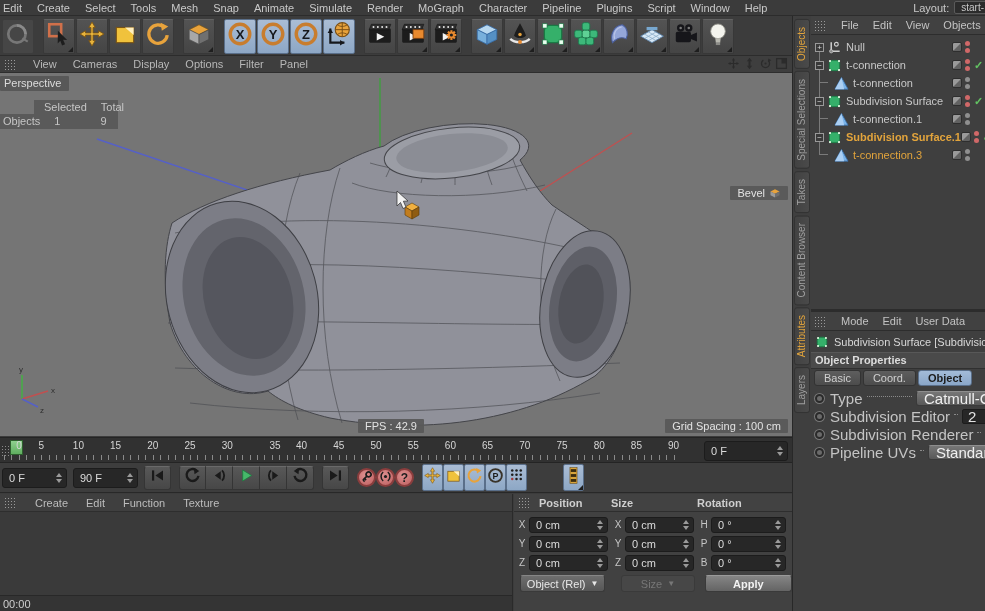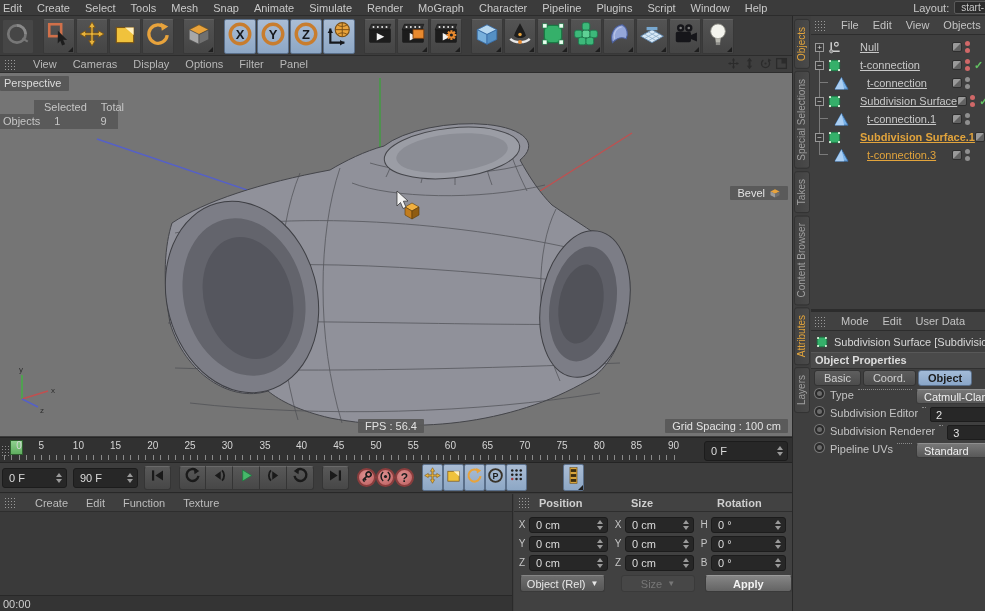--- a/index.html
+++ b/index.html
@@ -97,21 +97,21 @@
   #side-tabs{position:absolute;left:0;top:3px;width:18px;display:flex;flex-direction:column;gap:2px;}
   .stab{writing-mode:vertical-rl;transform:rotate(180deg);background:linear-gradient(90deg,#4a4a4a,#424242);border:1px solid #333;border-radius:3px;color:#9f9f9f;font-size:10px;padding:7px 1px;text-align:center;width:16px;margin-left:1px;}
   .stab.active{color:#e2a43c;}
   #rp-content{position:absolute;left:18px;top:0;width:175px;height:595px;}
 
   
   #om-menu{display:flex;align-items:center;gap:14px;height:19px;padding-left:3px;font-size:11px;color:#c3c3c3;background:#414141;border-bottom:1px solid #2d2d2d;white-space:nowrap;}
   #om-tree{position:relative;height:271px;background:#3f3f3f;overflow:hidden;padding-top:3px;}
   #om-trunk{position:absolute;left:8px;top:12px;width:1px;height:102px;background:#7a7a7a;}
   .orow{display:flex;align-items:center;height:18px;font-size:11px;color:#c8c8c8;padding-left:4px;position:relative;white-space:nowrap;}
-  .orow .lbl{margin-left:18px;text-decoration:underline;}
+  .orow .lbl{margin-left:4px;}
   .orow.selected .lbl{color:#e2a43c;}
   .orow.selected.bold .lbl{font-weight:bold;}
   .expander{width:9px;height:9px;background:#3a3a3a;border:1px solid #9a9a9a;color:#d8d8d8;font-size:8px;line-height:7px;text-align:center;flex:none;z-index:1;}
   .elbow{position:absolute;left:8px;top:-8px;width:9px;height:17px;border-left:1px solid #7a7a7a;border-bottom:1px solid #7a7a7a;}
   .indent1{width:16px;flex:none;}
   .oicon{width:15px;height:15px;flex:none;margin-left:3px;}
   .oicon svg{width:15px;height:15px;display:block;}
   .orow .rctl{margin-left:auto;display:flex;align-items:center;gap:3px;padding-right:2px;}
   .lsq{width:10px;height:10px;border-radius:2px;background:linear-gradient(135deg,#9a9a9a 48%,#626262 52%);border:1px solid #2e2e2e;}
   .dotpair{display:flex;flex-direction:column;gap:2px;}
@@ -122,21 +122,21 @@
 
   
   #am{position:absolute;left:0;top:293px;width:175px;border-top:3px solid #2c2c2c;}
   #am-menu{display:flex;align-items:center;gap:14px;height:19px;padding-left:3px;font-size:11px;color:#c3c3c3;background:#414141;border-bottom:1px solid #2d2d2d;white-space:nowrap;}
   #am-title{display:flex;align-items:center;gap:5px;height:21px;padding-left:4px;font-size:11px;color:#d8d8d8;white-space:nowrap;overflow:visible;}
   #am-title svg{width:14px;height:14px;flex:none;}
   #am-tabs{display:flex;gap:2px;padding:1px 0 3px 3px;}
   .atab{height:16px;padding:0 9px;background:linear-gradient(#5e5e5e,#4c4c4c);border:1px solid #333;border-radius:3px;color:#d0d0d0;font-size:11px;display:flex;align-items:center;}
   .atab.active{background:linear-gradient(#a3bbd8,#8aa6c8);color:#1a1a1a;font-weight:bold;border-color:#5a6f8a;}
   #am-section{height:17px;background:#4a4a4a;border-top:1px solid #585858;border-bottom:1px solid #303030;font-size:11px;font-weight:bold;color:#dcdcdc;padding:1px 0 0 4px;}
-  .arow{display:flex;align-items:flex-start;height:18px;font-size:11px;color:#c4c4c4;padding-left:4px;white-space:nowrap;}
+  .arow{display:flex;align-items:center;height:18px;font-size:15px;color:#c4c4c4;padding-left:4px;white-space:nowrap;}
   .acirc{width:9px;height:9px;border-radius:50%;background:#6a6a6a;border:2px solid #2a2a2a;box-shadow:0 0 0 1px #777;flex:none;margin-right:6px;}
   .aleader{flex:1;border-bottom:1px dotted #8a8a8a;margin:0 4px 4px 4px;min-width:4px;}
   .adrop{background:linear-gradient(#777,#585858);border:1px solid #3a3a3a;border-top-color:#8e8e8e;border-radius:3px;color:#f0f0f0;height:15px;display:flex;align-items:center;padding:0 7px;flex:none;width:96px;margin-right:-26px;}
   .ainput{background:#272727;border:1px solid #1c1c1c;border-radius:2px;color:#e2e2e2;height:15px;display:flex;align-items:center;padding:0 5px;flex:none;width:96px;margin-right:-26px;}
 </style>
 </head>
 <body>
 
 <div id="app">
 
@@ -449,21 +449,21 @@
       <div id="bevel-tag" class="hud">
         <span>Bevel</span>
         <span class="mini-icon">
             <svg viewBox="0 0 16 16">
               <path d="M2,6 L8,3 L14,6 L8,9 Z" fill="#e8a33c"></path>
               <path d="M2,6 L8,9 L8,14 L2,11 Z" fill="#9a9a9a"></path>
               <path d="M14,6 L8,9 L8,14 L14,11 Z" fill="#6e6e6e"></path>
             </svg>
           </span>
       </div>
-      <div id="fps-hud" class="hud">FPS : 56.4</div>
+      <div id="fps-hud" class="hud">FPS : 42.9</div>
       <div id="grid-hud" class="hud">Grid Spacing : 100 cm</div>
     </div>
   </div>
 
   <div id="ruler">
     <div id="ruler-grip"></div>
     <div id="frame-marker"></div>
     <div id="ruler-ticks">
         <div class="tickline" style="left: 4px;"></div>
         <div class="tickline" style="left: 11.44px;"></div>
@@ -556,21 +556,21 @@
         <div class="tickline" style="left: 658.72px;"></div>
         <div class="tickline" style="left: 666.16px;"></div>
         <div class="tickline" style="left: 673.6px;"></div>
         <div class="ticklabel" style="left: 19px;">0</div>
         <div class="ticklabel" style="left: 41.2px;">5</div>
         <div class="ticklabel" style="left: 78.4px;">10</div>
         <div class="ticklabel" style="left: 115.6px;">15</div>
         <div class="ticklabel" style="left: 152.8px;">20</div>
         <div class="ticklabel" style="left: 190px;">25</div>
         <div class="ticklabel" style="left: 227.2px;">30</div>
-        <div class="ticklabel" style="left: 265px;">35</div>
+        <div class="ticklabel" style="left: 275px;">35</div>
         <div class="ticklabel" style="left: 301.6px;">40</div>
         <div class="ticklabel" style="left: 338.8px;">45</div>
         <div class="ticklabel" style="left: 376px;">50</div>
         <div class="ticklabel" style="left: 413.2px;">55</div>
         <div class="ticklabel" style="left: 450.4px;">60</div>
         <div class="ticklabel" style="left: 487.6px;">65</div>
         <div class="ticklabel" style="left: 524.8px;">70</div>
         <div class="ticklabel" style="left: 562px;">75</div>
         <div class="ticklabel" style="left: 599.2px;">80</div>
         <div class="ticklabel" style="left: 636.4px;">85</div>
@@ -725,21 +725,21 @@
           <span class="mitem">Function</span>
           <span class="mitem">Texture</span>
         </span>
     </div>
     <div id="bl-time">00:00</div>
   </div>
 
   <div id="coords">
     <div id="coords-head">
       <span class="grip" style="margin-right:8px;"></span>
-      <span class="h" style="width:92px;">Position</span>
+      <span class="h" style="width:72px;">Position</span>
       <span class="h" style="width:86px;">Size</span>
       <span class="h">Rotation</span>
     </div>
     <div id="coords-body">
         <div class="ccol" style="left: 4px; width: 90px;">
           <div class="crow">
             <span class="ax">X</span>
             <div class="nfield">
               <span class="val">0 cm</span>
               <span class="spin">

